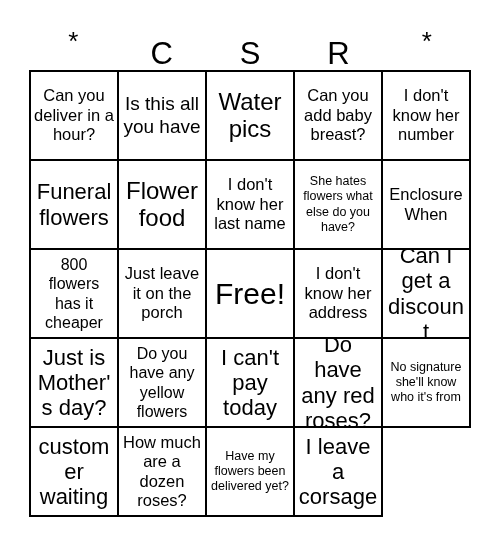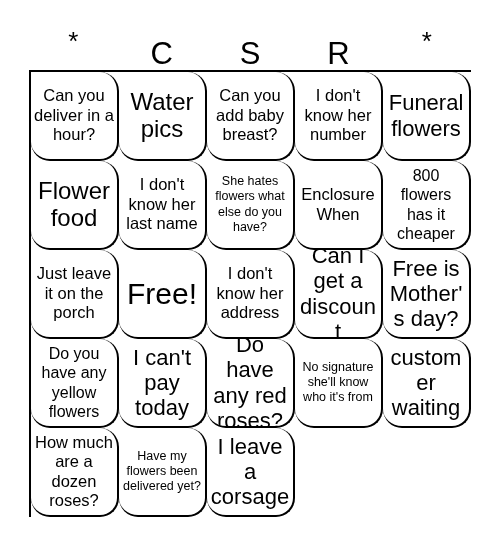--- a/index.html
+++ b/index.html
@@ -57,21 +57,20 @@
     border-right: 2px solid #000;
     border-bottom: 2px solid #000;
     box-sizing: border-box;
     display: flex;
     align-items: center;
     justify-content: center;
     text-align: center;
     padding: 8px 3px;
     overflow: hidden;
     background: #ffffff;
-    border-radius: 19px;
   }
   .cell-text {
     display: block;
     width: 100%;
     line-height: 1.16;
     word-wrap: break-word;
   }
 
   
   .fs-xs  .cell-text { font-size: 12.5px; line-height: 1.22; }
@@ -91,20 +90,23 @@
       <div class="header-cell star">*</div>
       <div class="header-cell">C</div>
       <div class="header-cell">S</div>
       <div class="header-cell">R</div>
       <div class="header-cell star">*</div>
     </div>
 
   <div id="grid">
       <div class="cell fs-m">
         <span class="cell-text">Can you deliver in a hour?</span>
+      </div>
+      <div class="cell fs-l">
+        <span class="cell-text">Is this all you have</span>
       </div>
       <div class="cell fs-xxl">
         <span class="cell-text">Water pics</span>
       </div>
       <div class="cell fs-m">
         <span class="cell-text">Can you add baby breast?</span>
       </div>
       <div class="cell fs-m">
         <span class="cell-text">I don't know her number</span>
       </div>
@@ -132,21 +134,21 @@
       <div class="cell fs-free">
         <span class="cell-text">Free!</span>
       </div>
       <div class="cell fs-m">
         <span class="cell-text">I don't know her address</span>
       </div>
       <div class="cell fs-xl">
         <span class="cell-text">Can I get a discount</span>
       </div>
       <div class="cell fs-xl">
-        <span class="cell-text">Free is Mother's day?</span>
+        <span class="cell-text">Just is Mother's day?</span>
       </div>
       <div class="cell fs-s">
         <span class="cell-text">Do you have any yellow flowers</span>
       </div>
       <div class="cell fs-xl">
         <span class="cell-text">I can't pay today</span>
       </div>
       <div class="cell fs-xl">
         <span class="cell-text">Do have any red roses?</span>
       </div>

